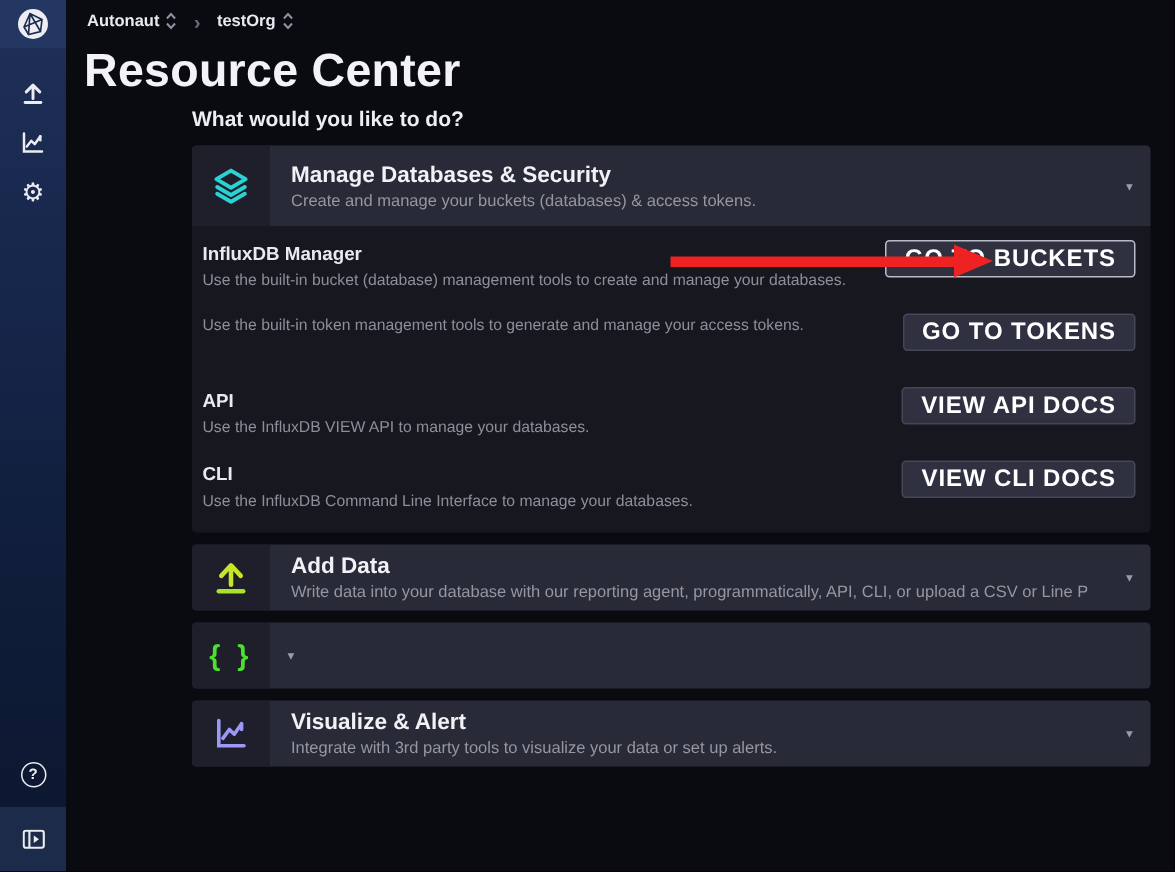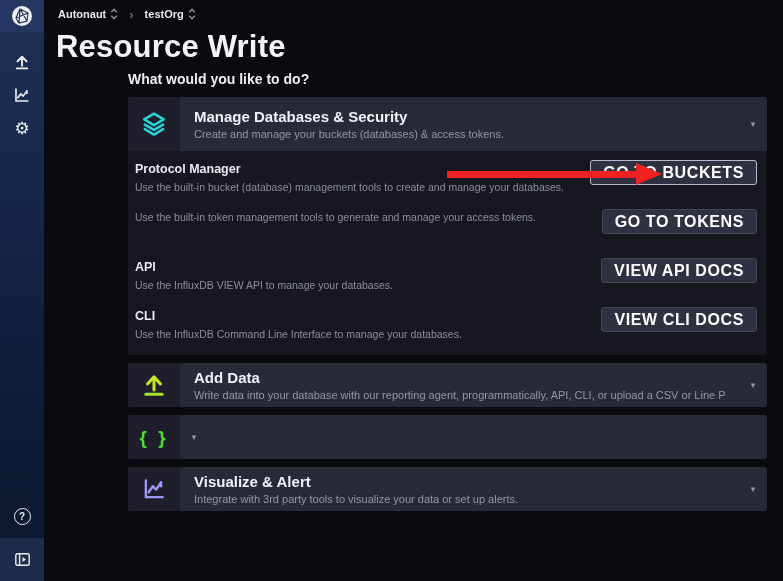--- a/index.html
+++ b/index.html
@@ -143,21 +143,21 @@
       <span class="crumb-chevron">›</span>
       <div class="crumb">
         <span class="crumb-label">testOrg</span>
         <svg width="8" height="12" viewBox="0 0 8 12">
           <path d="M1.3 4.3 L4 1.3 L6.7 4.3" stroke="#8f90a0" stroke-width="1.4" fill="none"></path>
           <path d="M1.3 7.7 L4 10.7 L6.7 7.7" stroke="#8f90a0" stroke-width="1.4" fill="none"></path>
         </svg>
       </div>
     </div>
 
-    <h1 class="page-title">Resource Write</h1>
+    <h1 class="page-title">Resource Center</h1>
     <div class="page-subtitle">What would you like to do?</div>
 
     <div class="panels">
 
       <div class="acc-header first">
         <div class="icon-cell">
           <svg width="26" height="26" viewBox="0 0 24 24">
             <path d="M12 2.5 L21 7.8 L12 13.1 L3 7.8 Z" stroke="#2bd2d4" stroke-width="2.4" fill="none" stroke-linejoin="round"></path>
             <path d="M3.5 12.6 L12 17.5 L20.5 12.6" stroke="#2bd2d4" stroke-width="2.4" fill="none" stroke-linecap="round" stroke-linejoin="round"></path>
             <path d="M3.5 16.8 L12 21.7 L20.5 16.8" stroke="#2bd2d4" stroke-width="2.4" fill="none" stroke-linecap="round" stroke-linejoin="round"></path>
@@ -166,21 +166,21 @@
         <div class="head-text">
           <div class="head-title">Manage Databases &amp; Security</div>
           <div class="head-desc">Create and manage your buckets (databases) &amp; access tokens.</div>
         </div>
         <div class="caret-cell">▾</div>
       </div>
 
       <div class="acc-content">
 
         <div class="item-row">
-          <div class="item-title">Protocol Manager</div>
+          <div class="item-title">InfluxDB Manager</div>
           <div class="item-desc">Use the built-in bucket (database) management tools to create and manage your databases.</div>
           <button class="item-btn highlight">GO TO BUCKETS</button>
         </div>
 
         <div class="item-row">
           <div class="item-desc">Use the built-in token management tools to generate and manage your access tokens.</div>
           <button class="item-btn">GO TO TOKENS</button>
         </div>
 
         <div class="item-row">

